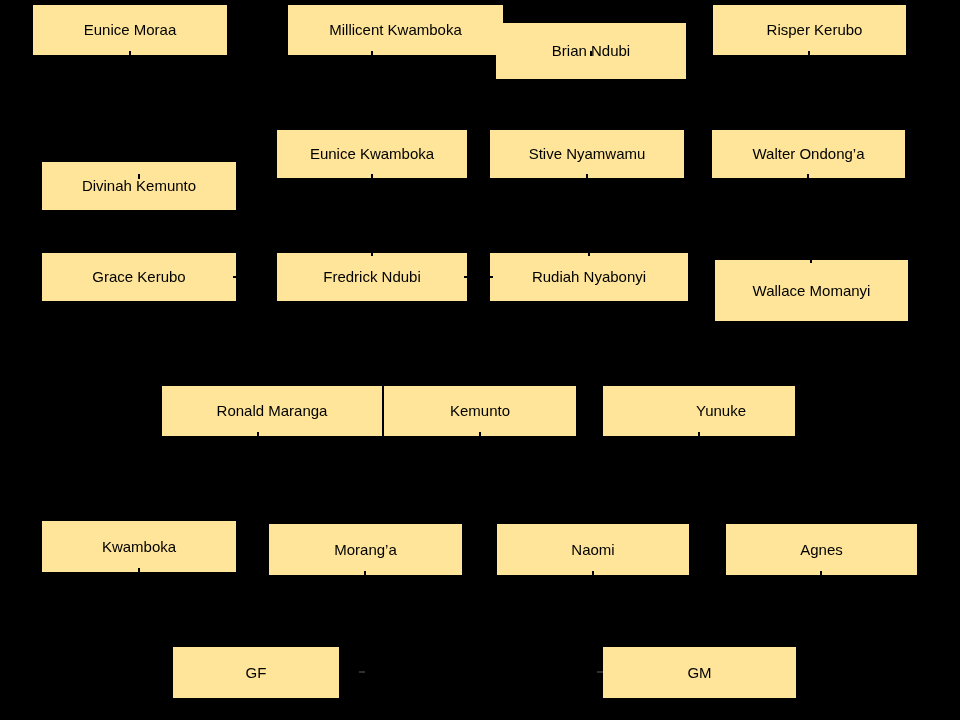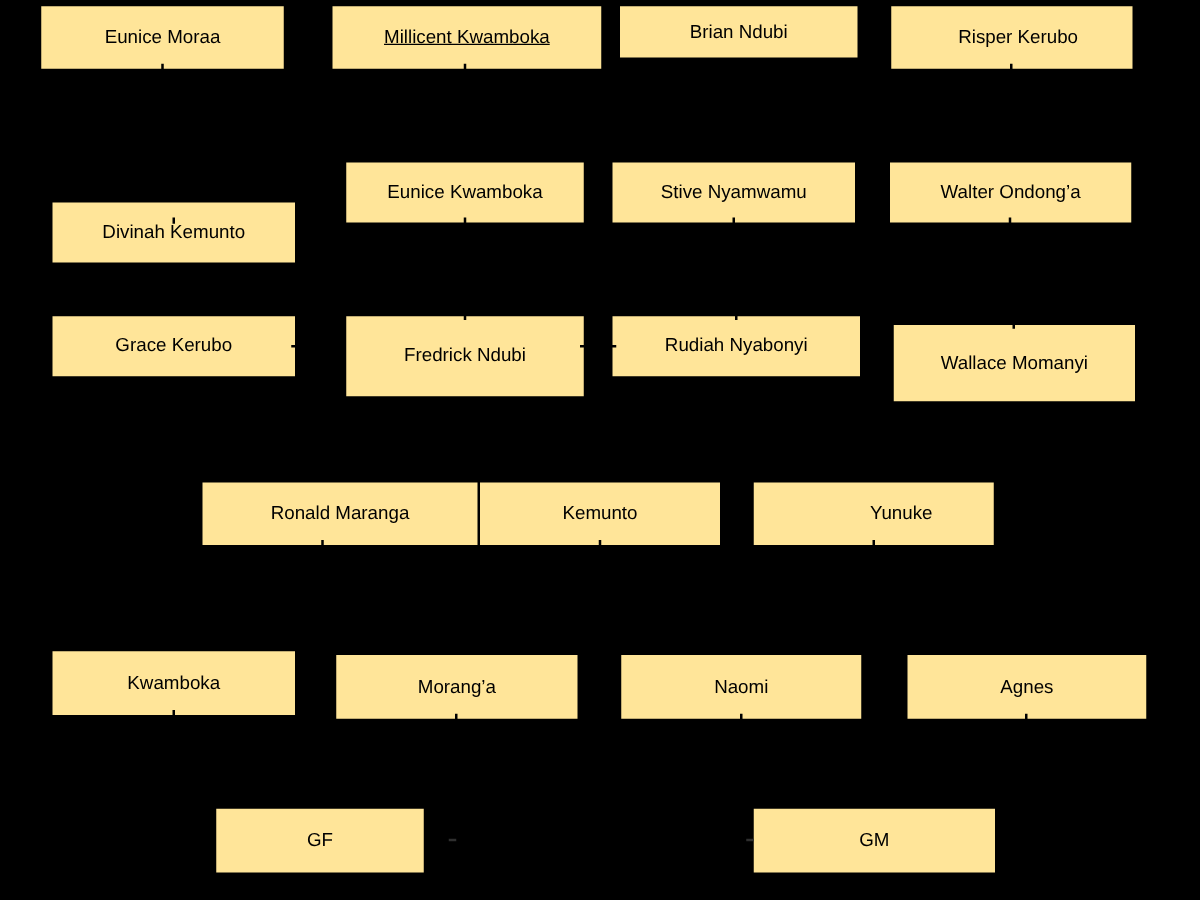--- a/index.html
+++ b/index.html
@@ -38,45 +38,45 @@
   .stub.dark  { background: var(--stub-dark, #000); }
   .stub.faint { background: var(--stub-faint, #2f2f2f); }
 </style>
 </head>
 <body>
 
 <div id="canvas">
     <div class="node" style="left: 33px; top: 5px; width: 194px; height: 50px;">
       <span>Eunice Moraa</span>
     </div>
-    <div class="node" style="left: 266px; top: 5px; width: 215px; height: 50px; text-decoration: underline;">
+    <div class="node" style="left: 288px; top: 5px; width: 215px; height: 50px;">
       <span>Millicent Kwamboka</span>
     </div>
-    <div class="node" style="left: 496px; top: 5px; width: 190px; height: 41px;">
+    <div class="node" style="left: 496px; top: 23px; width: 190px; height: 56px;">
       <span>Brian Ndubi</span>
     </div>
     <div class="node" style="left: 713px; top: 5px; width: 193px; height: 50px; padding-left: 10px;">
       <span>Risper Kerubo</span>
     </div>
     <div class="node" style="left: 42px; top: 130px; width: 194px; height: 48px; margin-top: 32px;">
       <span>Divinah Kemunto</span>
     </div>
     <div class="node" style="left: 277px; top: 130px; width: 190px; height: 48px;">
       <span>Eunice Kwamboka</span>
     </div>
     <div class="node" style="left: 490px; top: 130px; width: 194px; height: 48px;">
       <span>Stive Nyamwamu</span>
     </div>
     <div class="node" style="left: 712px; top: 130px; width: 193px; height: 48px;">
       <span>Walter Ondong’a</span>
     </div>
     <div class="node" style="left: 42px; top: 253px; width: 194px; height: 48px;">
       <span>Grace Kerubo</span>
     </div>
-    <div class="node" style="left: 277px; top: 253px; width: 190px; height: 64px;">
+    <div class="node" style="left: 277px; top: 253px; width: 190px; height: 48px;">
       <span>Fredrick Ndubi</span>
     </div>
     <div class="node" style="left: 490px; top: 253px; width: 198px; height: 48px;">
       <span>Rudiah Nyabonyi</span>
     </div>
     <div class="node" style="left: 715px; top: 260px; width: 193px; height: 61px;">
       <span>Wallace Momanyi</span>
     </div>
     <div class="node" style="left: 162px; top: 386px; width: 220px; height: 50px;">
       <span>Ronald Maranga</span>

